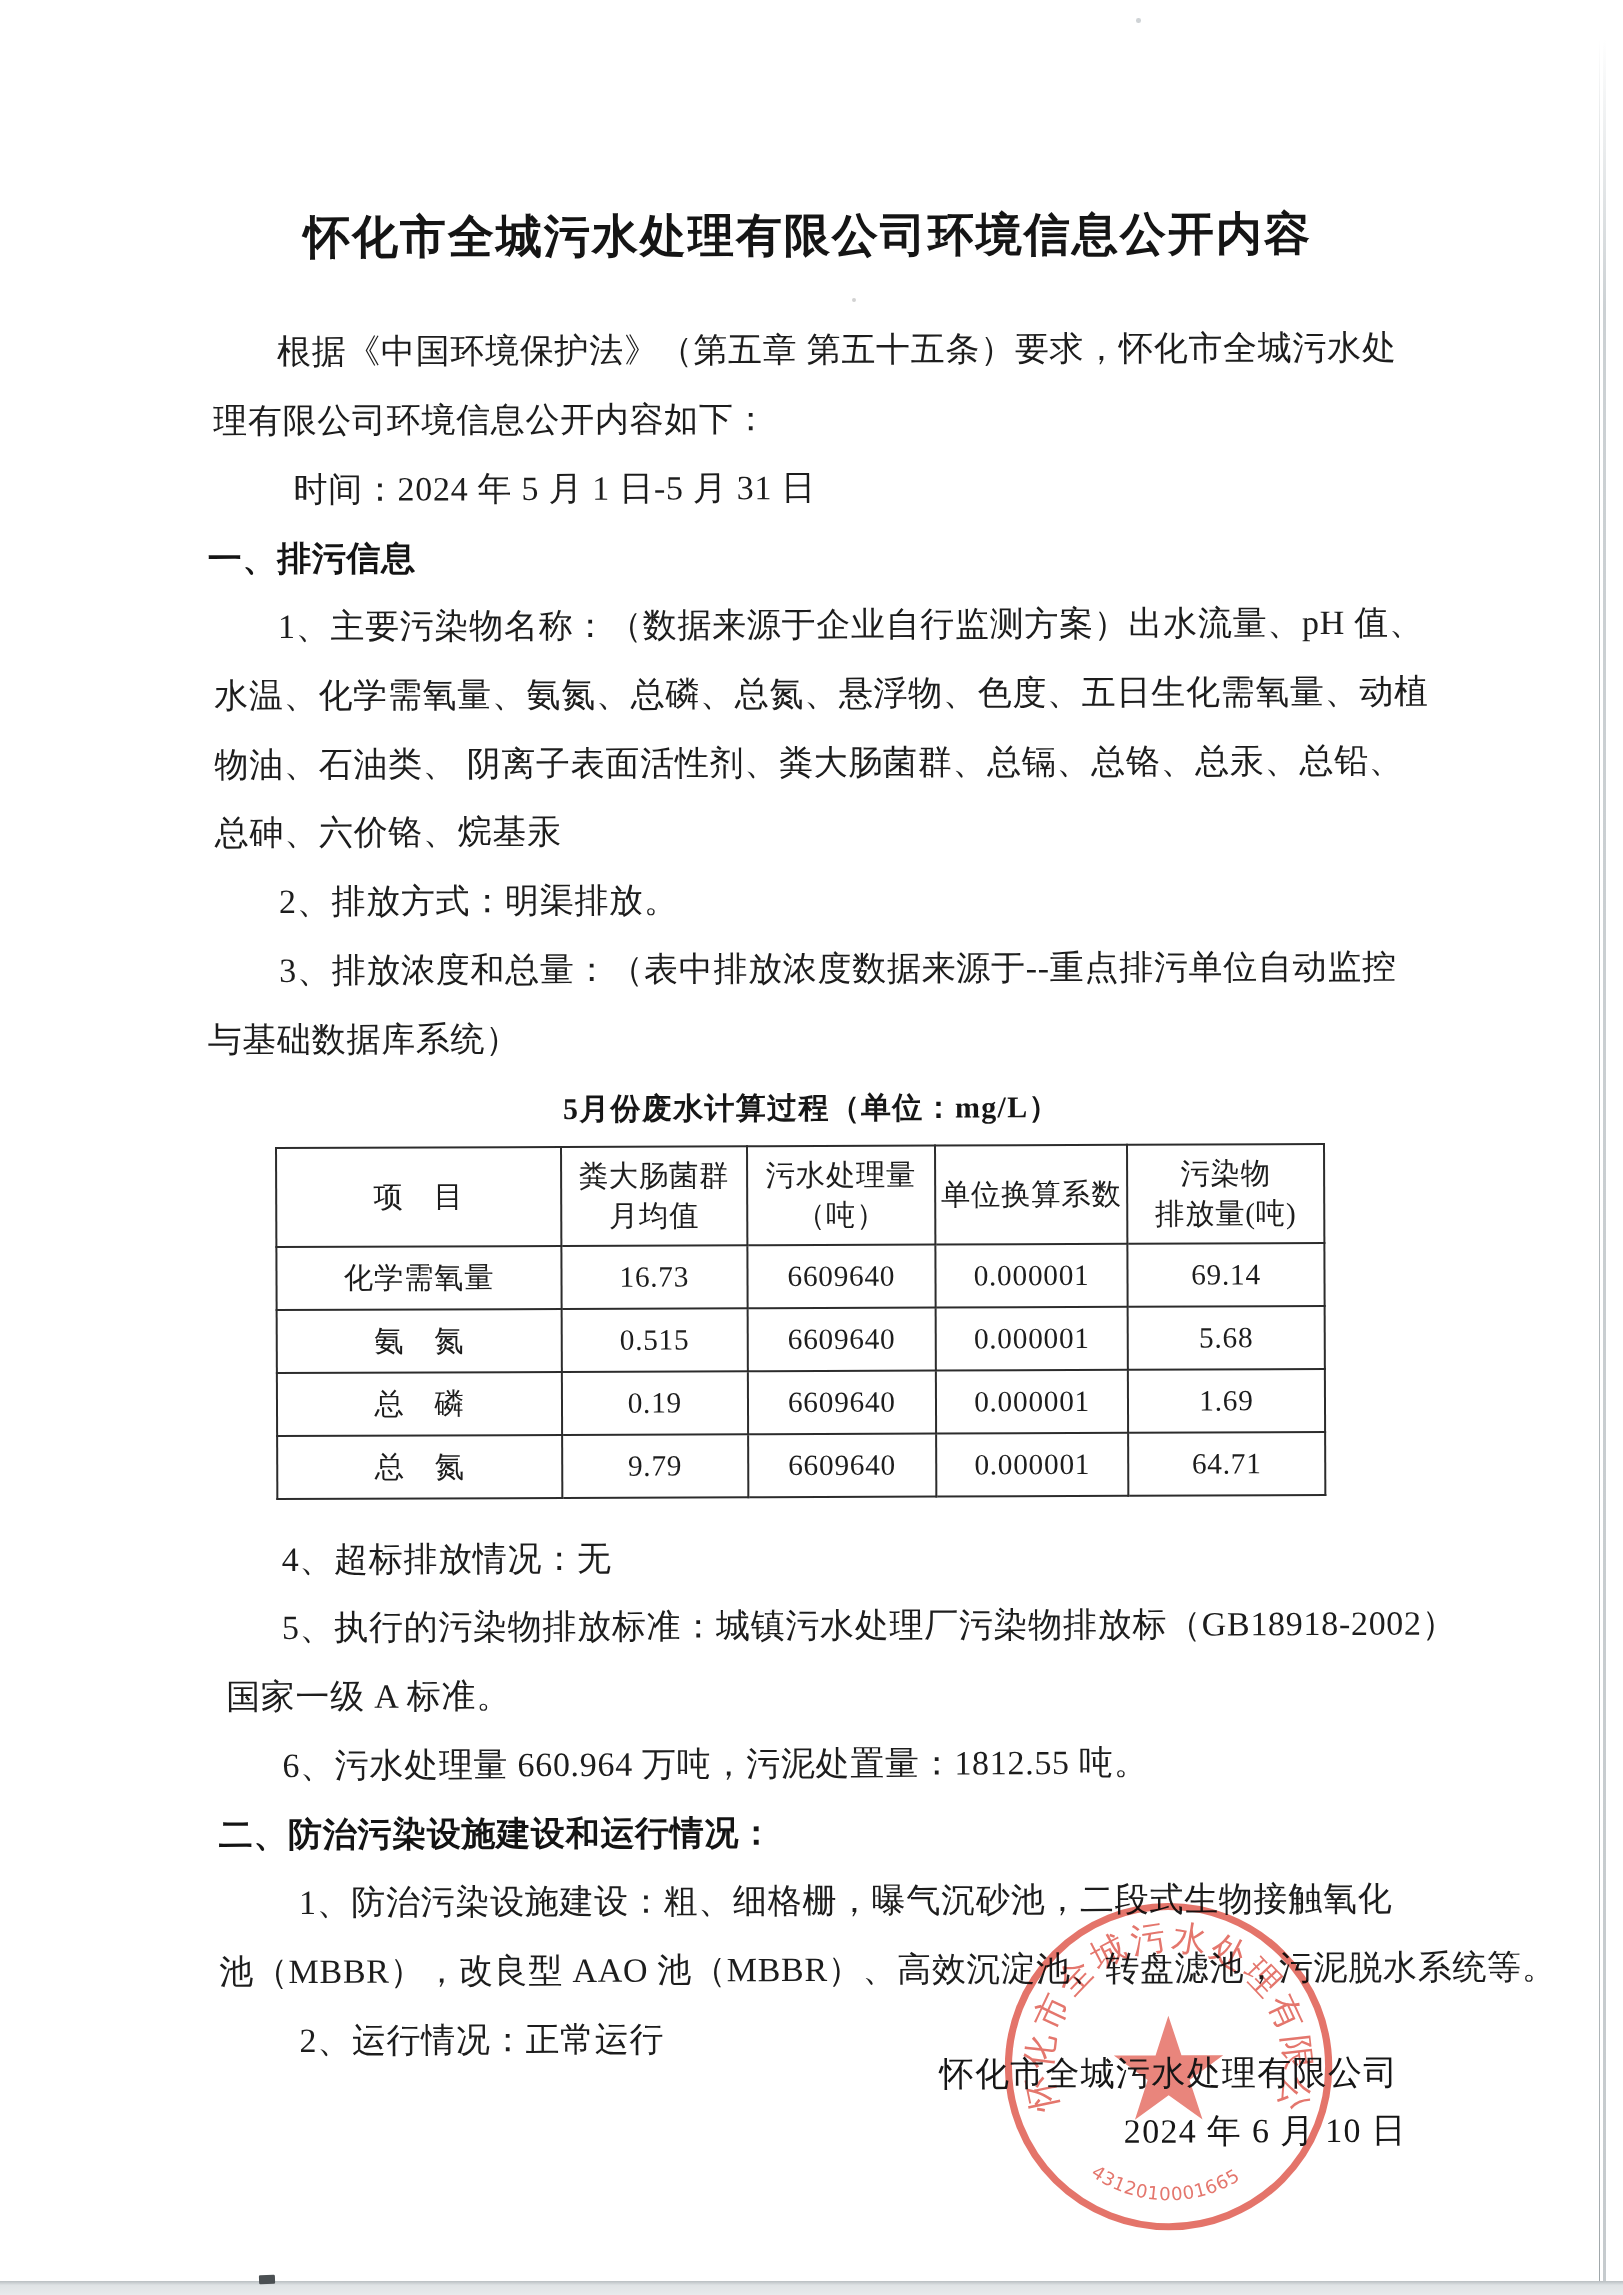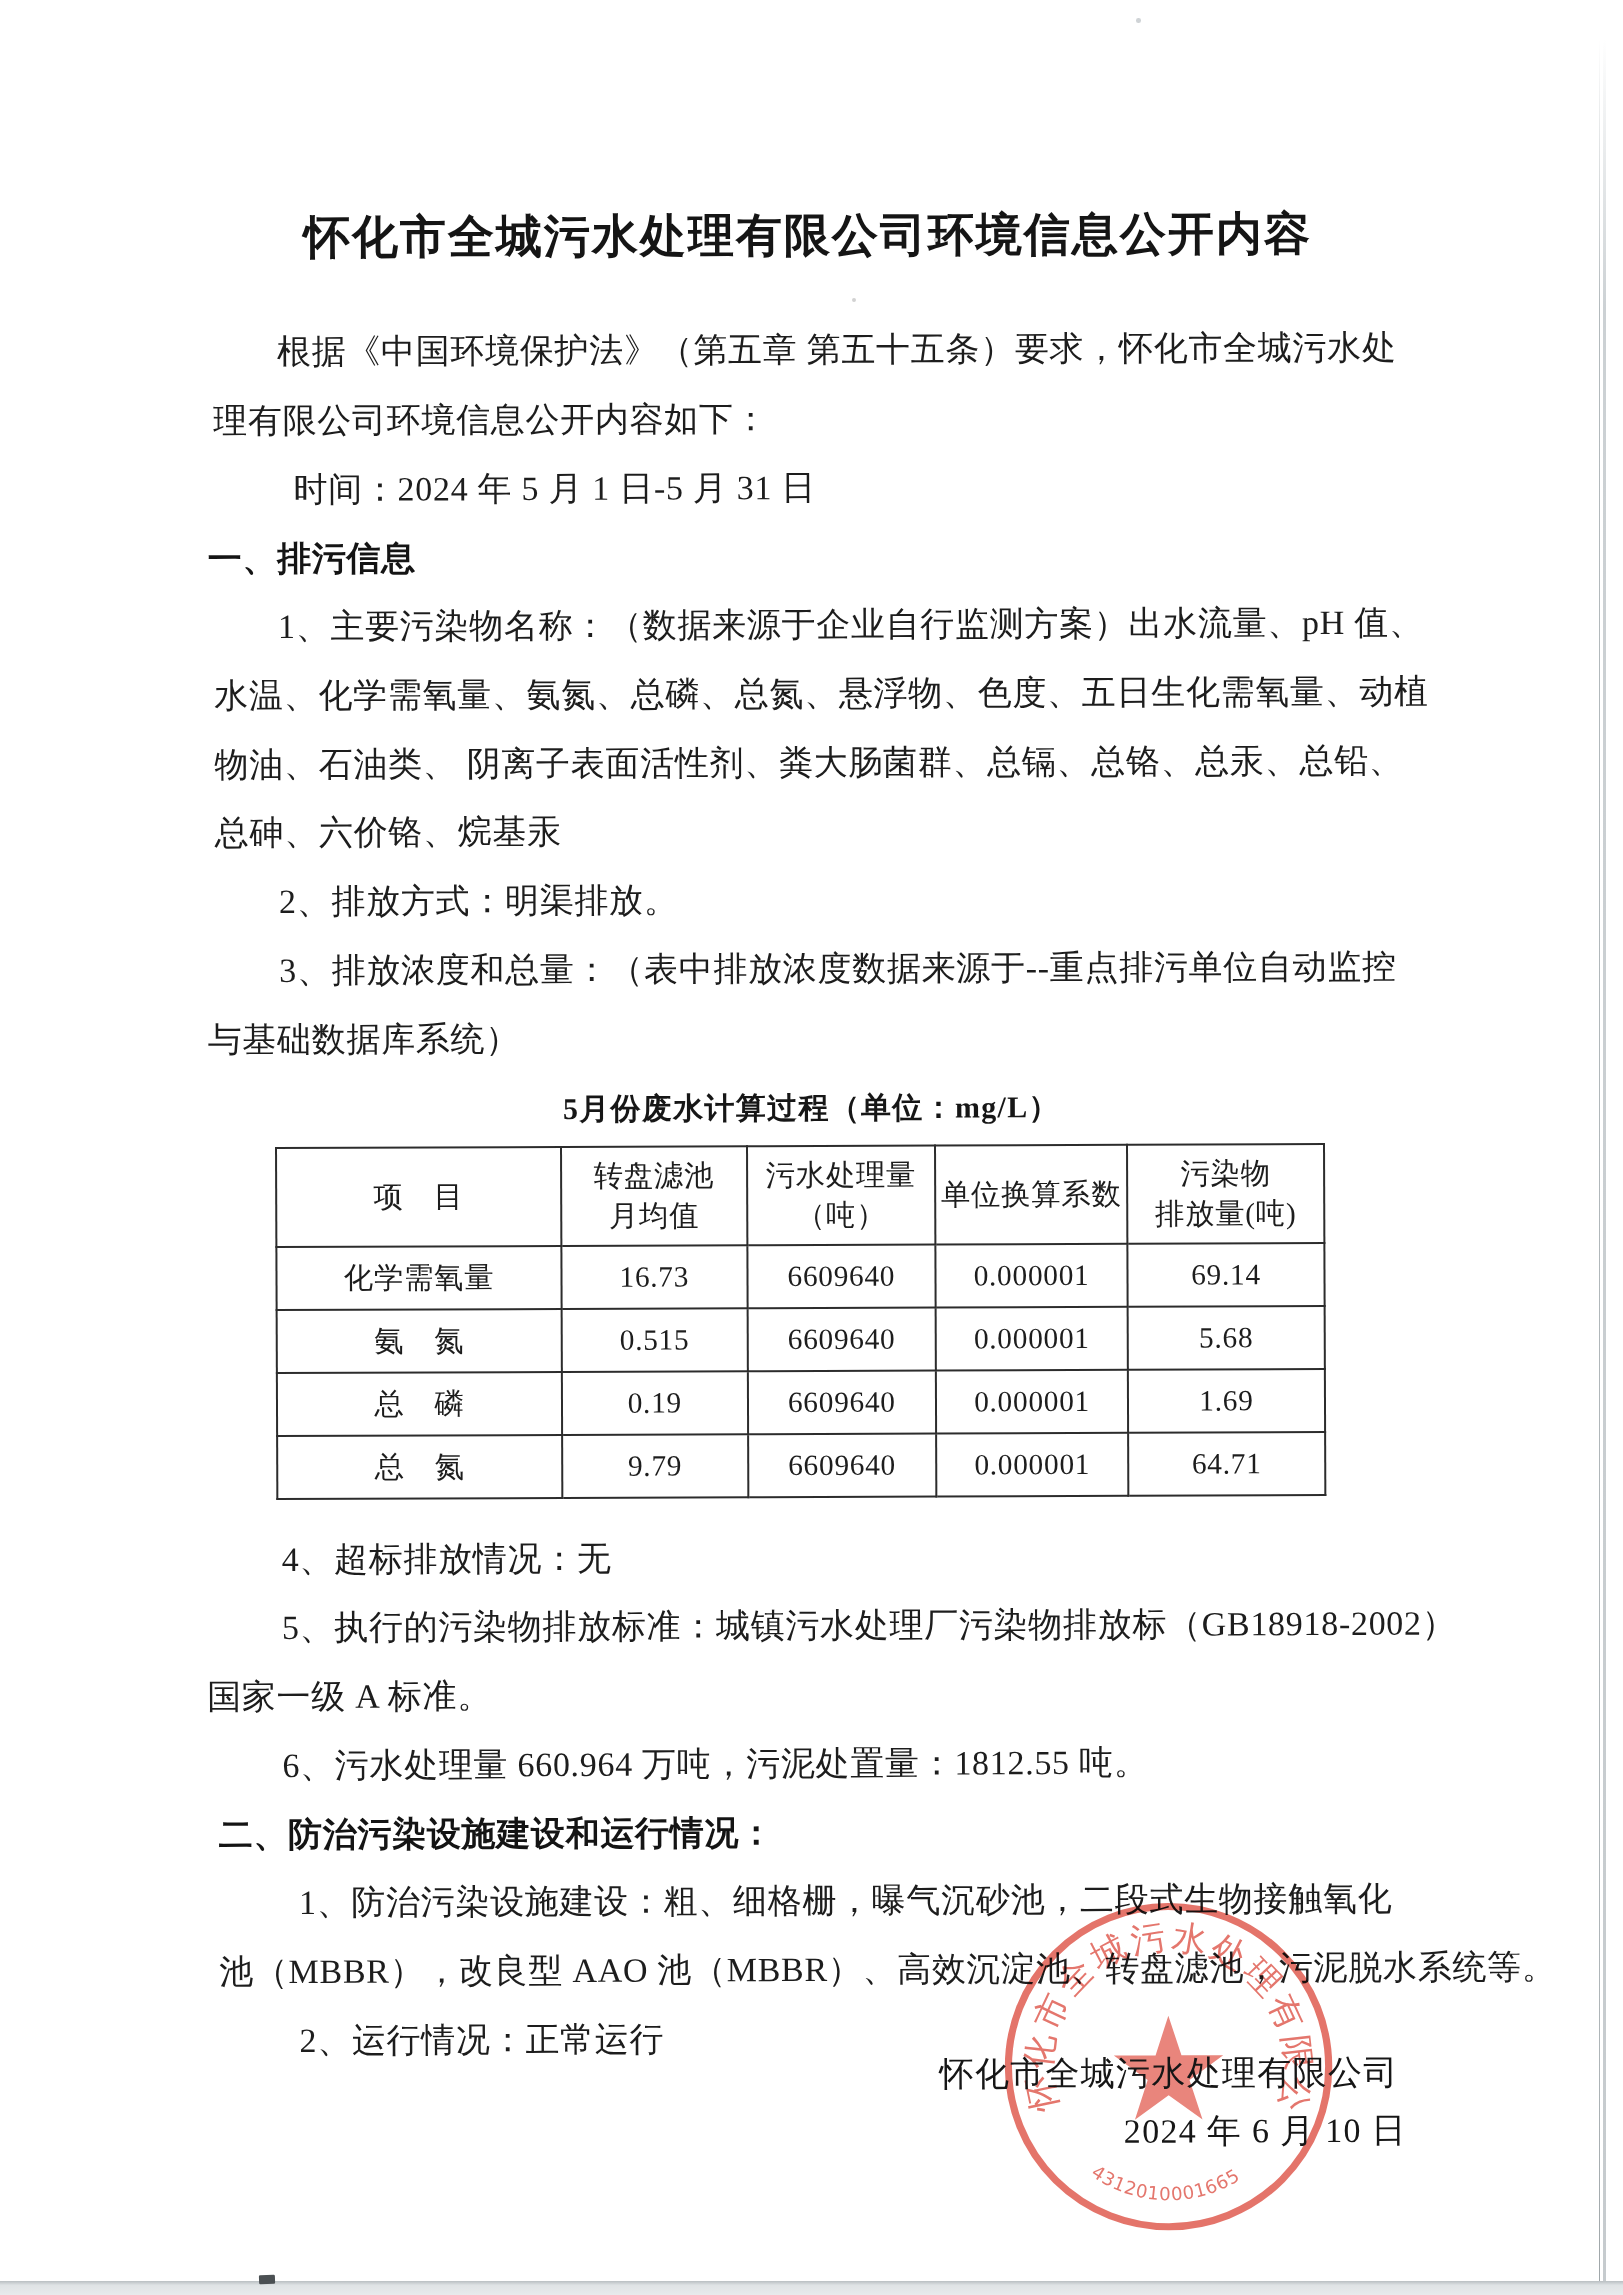--- a/index.html
+++ b/index.html
@@ -35,21 +35,21 @@
   .l3{left:210px;top:537px;}
   .l4{left:280px;top:605px;}
   .l5{left:216px;top:674px;}
   .l6{left:216px;top:743px;}
   .l7{left:216px;top:811px;}
   .l8{left:280px;top:880px;}
   .l9{left:280px;top:949px;}
   .l10{left:208px;top:1018px;}
   .l11{left:280px;top:1538px;}
   .l12{left:280px;top:1606px;}
-  .l13{left:205px;top:1675px;}
+  .l13{left:224px;top:1675px;}
   .l14{left:280px;top:1744px;}
   .l15{left:216px;top:1813px;}
   .l16{left:296px;top:1881px;}
   .l17{left:216px;top:1950px;}
   .l18{left:296px;top:2019px;}
   .table-title{
     position:absolute;left:0;right:0;top:1088px;
     text-align:center;font-size:30px;font-weight:bold;
     letter-spacing:1.3px;white-space:nowrap;color:#161616;
   }
@@ -131,21 +131,21 @@
           <col style="width:18.3%">
           <col style="width:18.8%">
       </colgroup>
       <thead>
         <tr>
           <th>
               <span class="hline">项　目</span>
               <span class="hline"></span>
             </th>
           <th>
-              <span class="hline">转盘滤池</span>
+              <span class="hline">粪大肠菌群</span>
               <span class="hline">月均值</span>
             </th>
           <th>
               <span class="hline">污水处理量</span>
               <span class="hline">（吨）</span>
             </th>
           <th>
               <span class="hline">单位换算系数</span>
               <span class="hline"></span>
             </th>

